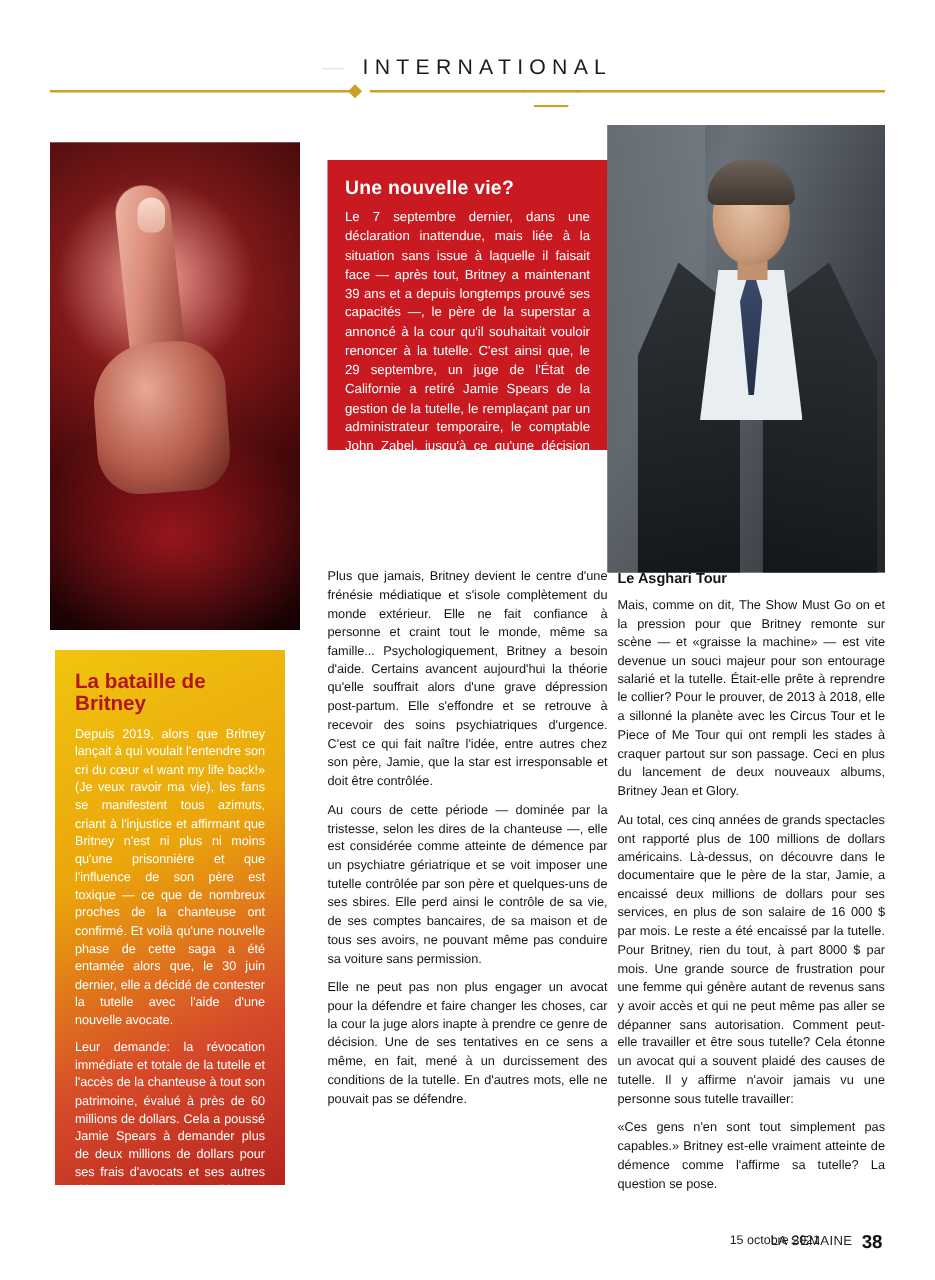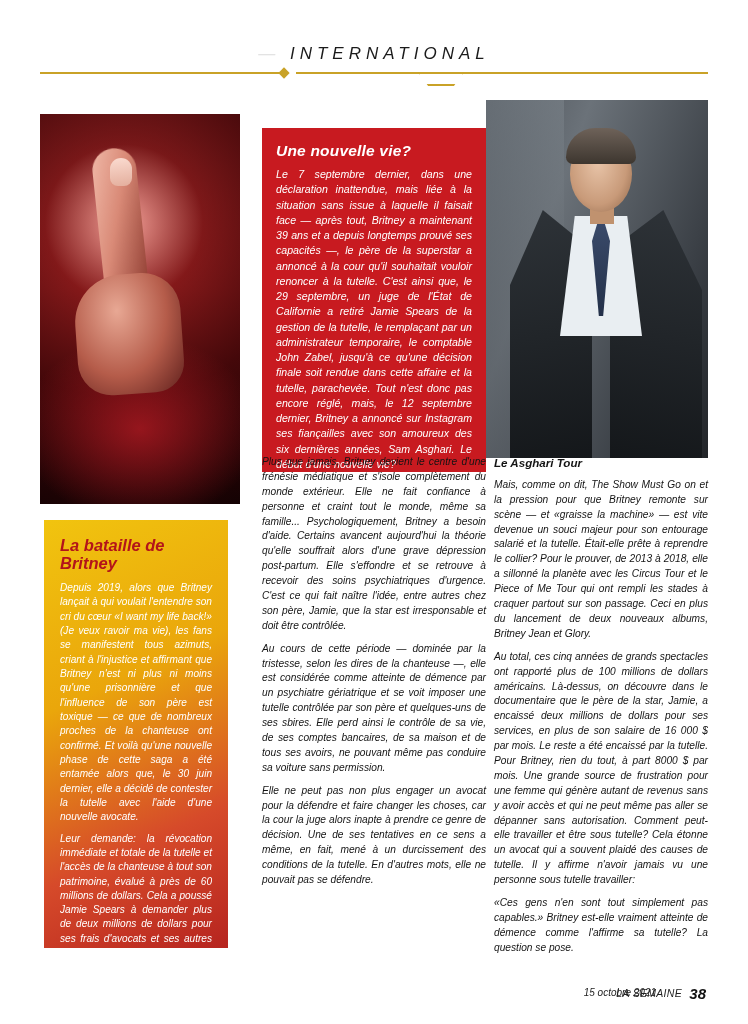--- a/index.html
+++ b/index.html
@@ -5,21 +5,21 @@
   * { box-sizing: border-box; }
   html, body { margin:0; padding:0; }
   body {
     width: 748px; height: 1024px;
     background: #ffffff;
     font-family: "Liberation Serif", serif;
     color: #1a1a1a;
     position: relative;
     overflow: hidden;
   }
-  .page { position:absolute; inset:0;font-style:italic; }
+  .page { position:absolute; inset:0; }
 
   
   .hdr-rule {
     position:absolute; left:40px; top:72px; width:240px; height:2px;
     background:#c9a227;
   }
   .hdr-rule:after{
     content:""; position:absolute; right:-8px; top:-3px;
     width:8px; height:8px; background:#c9a227; transform:rotate(45deg);
   }
@@ -94,21 +94,21 @@
   }
   .left-box p {
     margin:0;
     font-family:"Liberation Sans", sans-serif;
     font-size:10.1px; line-height:1.42; color:#ffffff; text-align:justify;
   }
   .left-box p + p { margin-top:7px; }
 
   
   .red-box {
-    position:absolute; left:262px; top:128px; width:224px; height:344px;
+    position:absolute; left:262px; top:128px; width:224px; height:232px;
     background:#c81a20; color:#fff; padding:14px 14px 10px 14px;
   }
   .red-box h2 {
     margin:0 0 7px 0;
     font-family:"Liberation Sans", sans-serif;
     font-size:15.5px; font-weight:bold; letter-spacing:.2px;
   }
   .red-box p {
     margin:0; font-family:"Liberation Sans", sans-serif;
     font-size:10.6px; line-height:1.44; text-align:justify;

